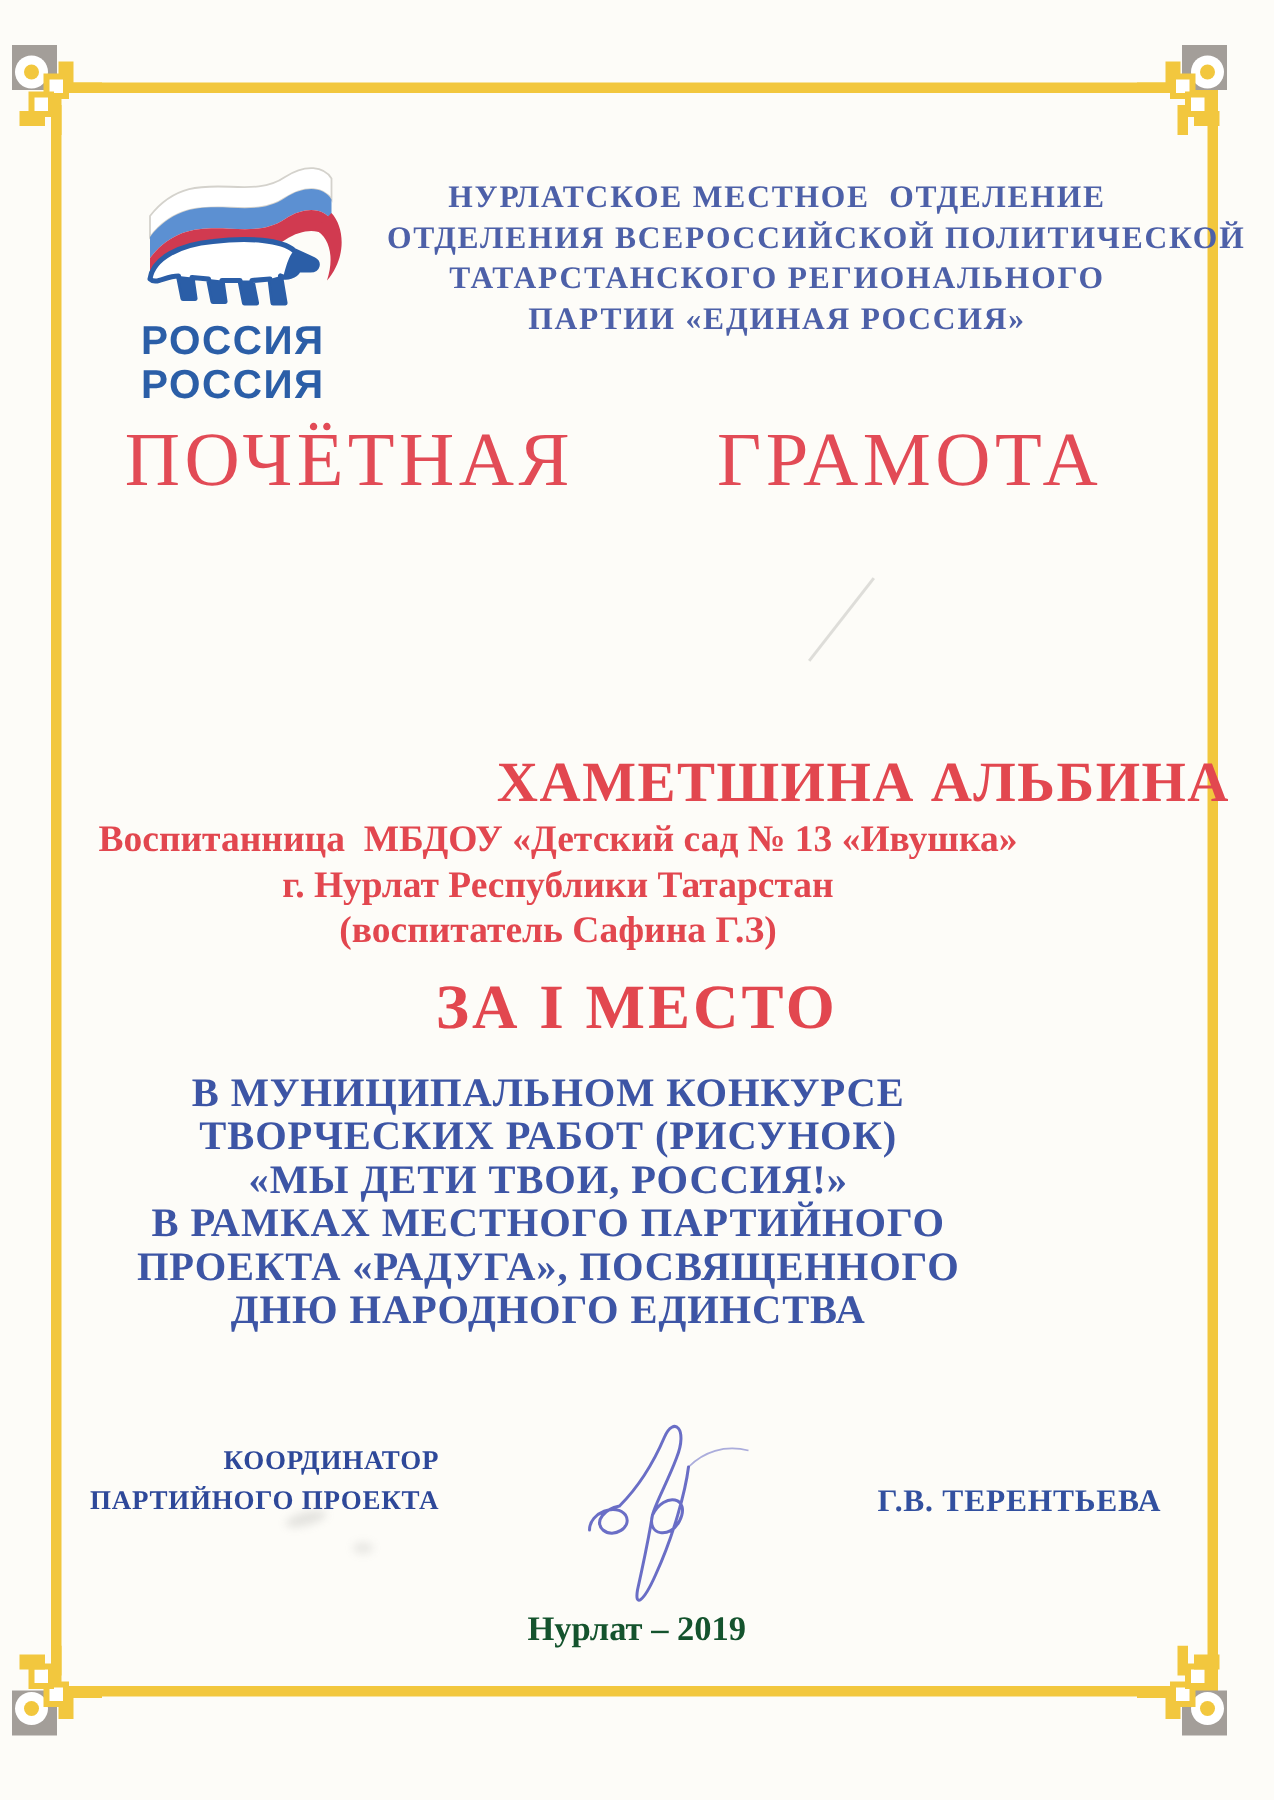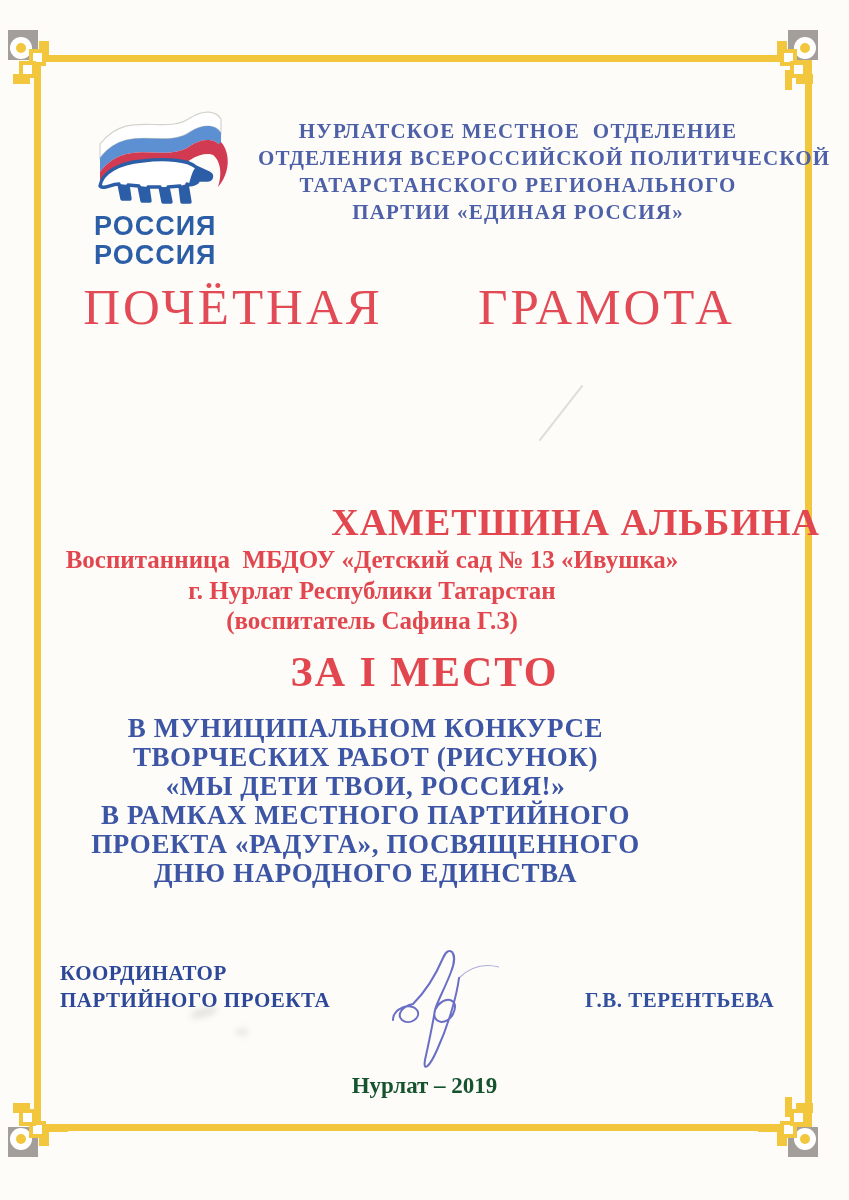--- a/index.html
+++ b/index.html
@@ -56,22 +56,23 @@
     color:#e2474f;font-weight:bold;font-size:42px;letter-spacing:2px;
   }
   .reason{
     position:absolute;left:0;top:714px;width:731px;text-align:center;
     color:#3d55a5;font-weight:bold;font-size:27px;line-height:29px;
     letter-spacing:0.6px;
   }
   
   .coordinator{
     position:absolute;left:60px;top:960px;
-    color:#2e4899;font-weight:bold;font-size:21px;line-height:27px;
+    color:#2e4899;font-weight:bold;font-size:18px;line-height:27px;
     letter-spacing:0.5px;
+    text-align:right;
   }
   .signer{
     position:absolute;left:585px;top:988px;width:200px;
     color:#32509f;font-weight:bold;font-size:21px;letter-spacing:0.5px;
   }
   .signature{position:absolute;left:383px;top:946px;}
   .cityyear{
     position:absolute;left:0;top:1073px;width:849px;text-align:center;
     color:#14532d;font-weight:bold;font-size:23px;
   }

